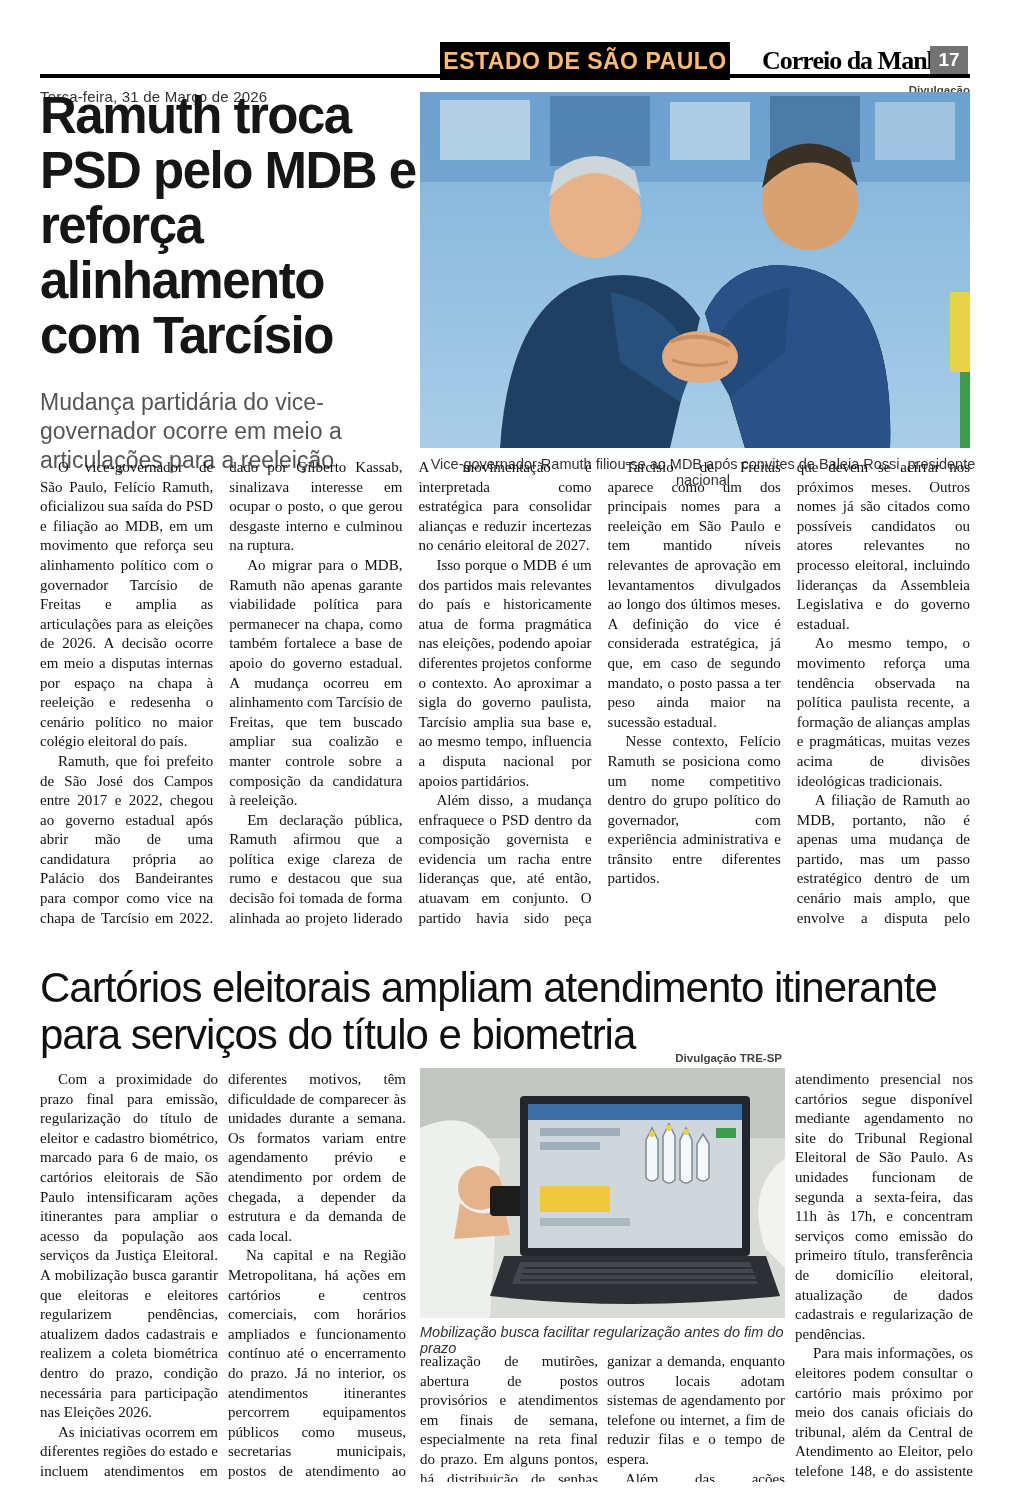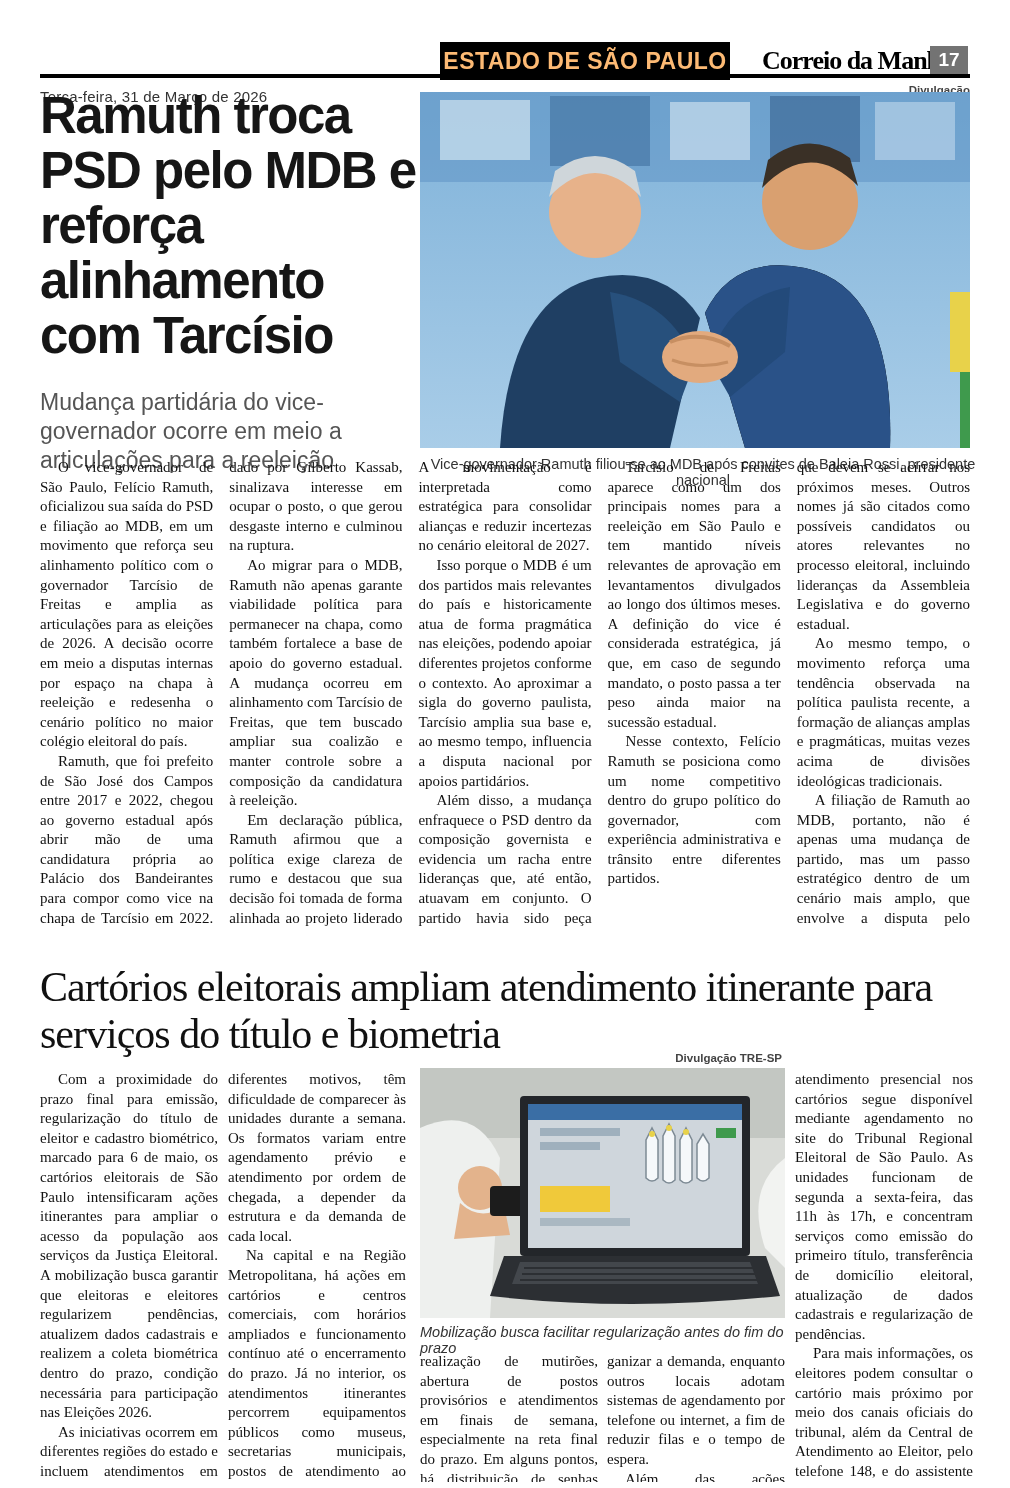--- a/index.html
+++ b/index.html
@@ -33,21 +33,21 @@
   .a1-caption { position:absolute; left:428px; top:456px; width:550px;
                 font-family:"Liberation Sans",sans-serif; font-size:14.5px; color:#333;text-align:center; }
 
   .cols1 { position:absolute; left:40px; top:458px; width:930px; height:472px; display:flex; gap:16px; }
   .col { width:178px; height:100%; overflow:hidden; text-align:justify; font-size:15px; line-height:19.6px; }
   .col p { margin:0; text-indent:18px; }
   .col p.cont { text-indent:0; }
 
   
   .a2-headline { position:absolute; left:40px; top:964px; width:940px;
-                 font-family:Liberation Serif, serif; font-weight:500; font-size:42px;
+                 font-family:Liberation Sans, sans-serif; font-weight:500; font-size:42px;
                  line-height:47px; letter-spacing:-1px; color:#111; }
   .a2-photo { position:absolute; left:420px; top:1068px; width:365px; height:250px; }
   .a2-caption { position:absolute; left:420px; top:1324px; width:365px;
                 font-family:"Liberation Sans",sans-serif; font-style:italic; font-size:14.5px; color:#333; }
 
   .a2col { position:absolute; overflow:hidden; text-align:justify; font-size:15px; line-height:19.6px; }
   .a2col p { margin:0; text-indent:18px; }
   .a2col p.cont { text-indent:0; }
   .a2c1 { left:40px;  top:1070px; width:178px; height:412px; }
   .a2c2 { left:228px; top:1070px; width:178px; height:412px; }

